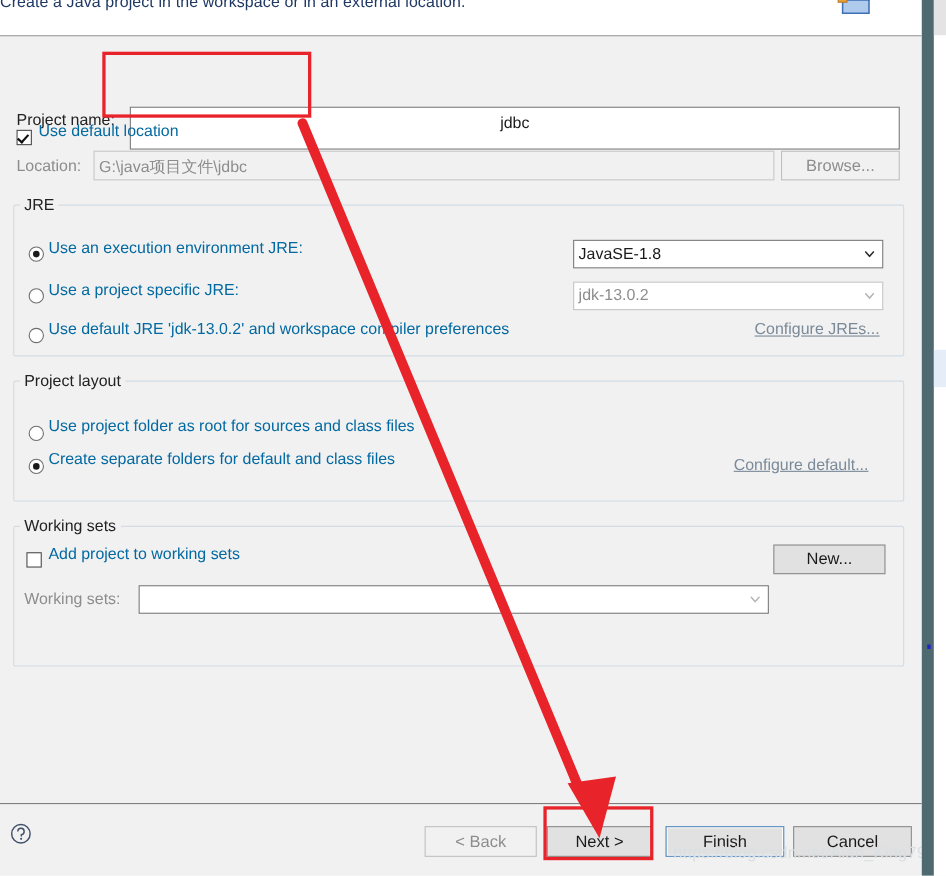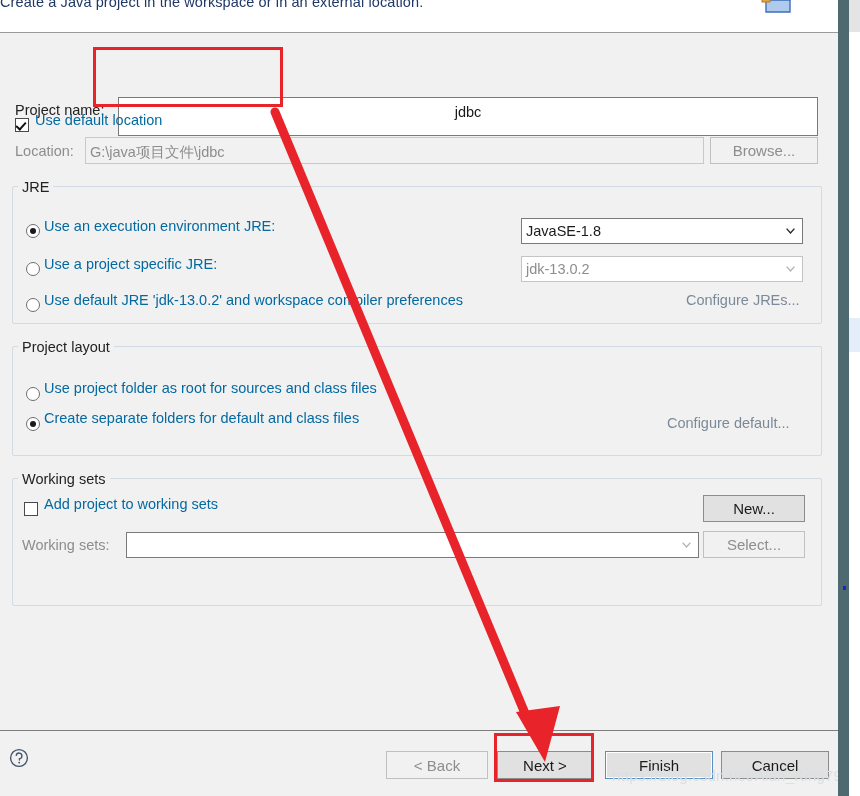--- a/index.html
+++ b/index.html
@@ -169,20 +169,21 @@
     top: 50%;
     margin-top: -3px;
     width: 9px; height: 6px;
   }
 
   
   .linklabel {
     position: absolute;
     font-size: 14.5px;
     color: #7b8a99;
+    text-decoration: underline;
     white-space: nowrap;
   }
 
   
   .btn {
     position: absolute;
     box-sizing: border-box;
     background: #e1e1e1;
     border: 1px solid #8c8c8c;
     font-size: 15px;
@@ -349,21 +350,20 @@
 
     <div class="row-label disabled" style="left:22px; top:503px;">Working sets:</div>
     <div class="combo" style="left:126px; top:498px; width:573px; height:26px;">
       <span></span>
       <svg class="chev" viewBox="0 0 9 6">
         <path d="M0.6,0.6 L4.5,5 L8.4,0.6" fill="none" stroke="#b5b5b5" stroke-width="1.4"></path>
       </svg>
     </div>
 
     <div class="btn" style="left:703px; top:461px; width:102px; height:27px;">New...</div>
-    <div class="btn flat" style="left:703px; top:497px; width:102px; height:27px;">Select...</div>
 
   </div>
 
   <div id="bottom-bar">
     <svg id="help-icon" viewBox="0 0 20 20">
       <circle cx="10" cy="10" r="8.4" fill="none" stroke="#3f5068" stroke-width="1.3"></circle>
       <path d="M7.2,7.4 a2.9,2.9 0 1 1 3.2,3.4 v1.3" fill="none" stroke="#3f5068" stroke-width="1.3" stroke-linecap="round"></path>
       <circle cx="10.2" cy="14.6" r="0.95" fill="#3f5068"></circle>
     </svg>
 

